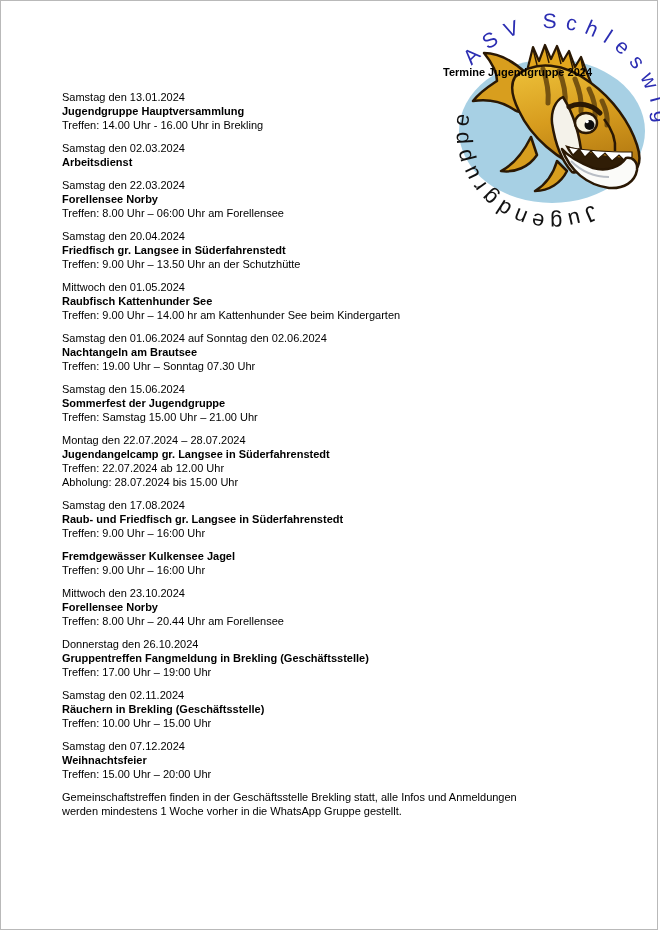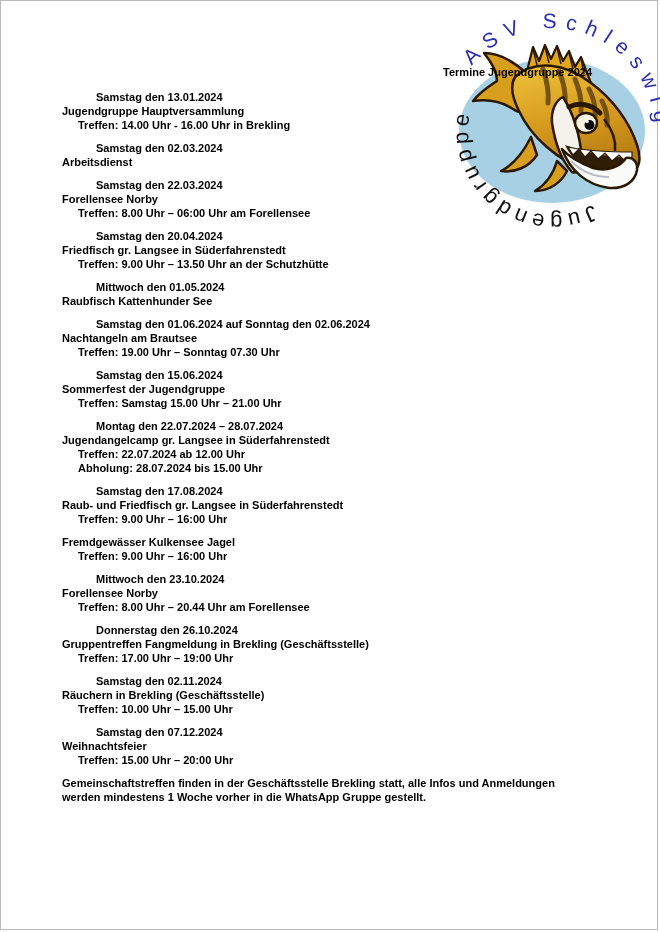--- a/index.html
+++ b/index.html
@@ -28,25 +28,25 @@
     color: #000;
     font-size: 11px;
     line-height: 14.2px;
   }
   .doc-title {
     font-weight: bold;
     margin: 0 0 10.8px 0;
     text-align: right;
   }
   .event { margin: 0 0 8.4px 0; }
-  .event-date { font-weight: bold; margin-left: 34px; }
+  .event-date { font-weight: normal; }
   .event-title { font-weight: bold; }
-  .detail-line { font-weight: bold; margin-left: 16px; }
+  .detail-line { font-weight: normal; }
   .footer-note {
-    font-weight: bold;
+    font-weight: normal;
   }
   .logo {
     position: absolute;
     left: 428px;
     top: 0;
     width: 232px;
     height: 232px;
   }
   .logo svg { display: block; }
   .arc-top {
@@ -161,20 +161,23 @@
     <div class="event-date">Samstag den 20.04.2024</div>
     <div class="event-title">Friedfisch gr. Langsee in Süderfahrenstedt</div>
     <div>
             <div class="detail-line">Treffen: 9.00 Uhr – 13.50 Uhr an der Schutzhütte</div>
           </div>
   </div>
 
   <div class="event">
     <div class="event-date">Mittwoch den 01.05.2024</div>
     <div class="event-title">Raubfisch Kattenhunder See</div>
+    <div>
+            <div class="detail-line">Treffen: 9.00 Uhr – 14.00 hr am Kattenhunder See beim Kindergarten</div>
+          </div>
   </div>
 
   <div class="event">
     <div class="event-date">Samstag den 01.06.2024 auf Sonntag den 02.06.2024</div>
     <div class="event-title">Nachtangeln am Brautsee</div>
     <div>
             <div class="detail-line">Treffen: 19.00 Uhr – Sonntag 07.30 Uhr</div>
           </div>
   </div>
 

